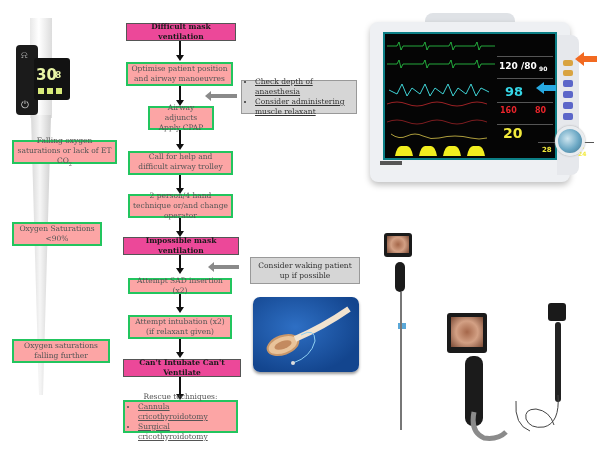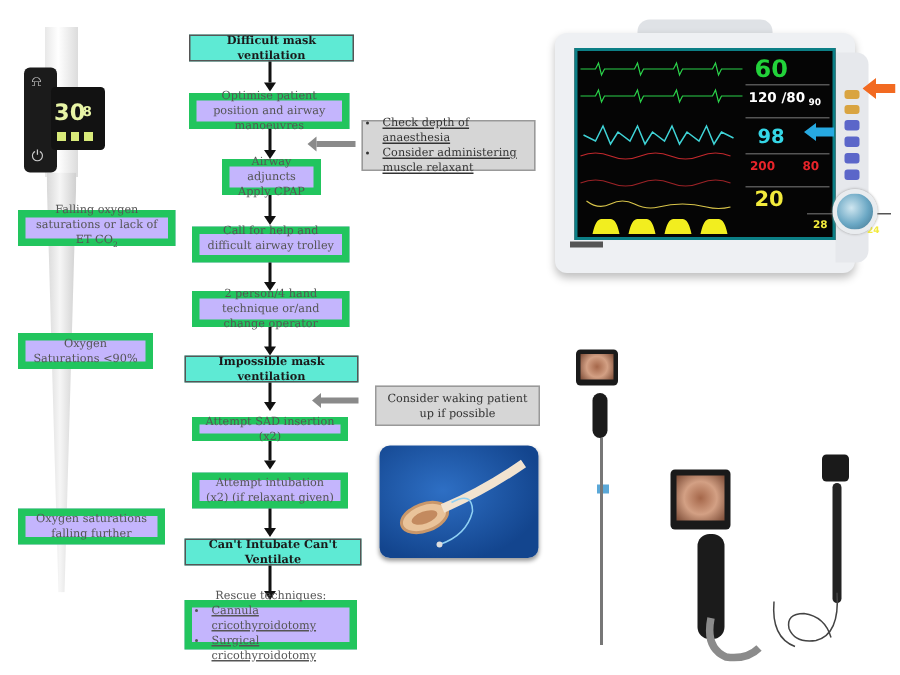--- a/index.html
+++ b/index.html
@@ -1,19 +1,19 @@
 <!DOCTYPE html>
 <html><head>
 <meta charset="utf-8">
 <style>
   html, body { margin: 0; padding: 0; }
   body { width: 600px; height: 450px; background: #ffffff; position: relative; overflow: hidden; font-family: "DejaVu Serif", serif; }
   .abs { position: absolute; }
-  .box { position: absolute; border: 5px solid #22c55e; background: #c4b5fd; color: #555; font-size: 7.5px; line-height: 10px; text-align: center; box-sizing: border-box; display: flex; flex-direction: column; justify-content: center; align-items: center; padding: 1px 3px; }
-  .dark { background: #5eead4; color: #1a1a1a; font-weight: bold; border: 1px solid #555; }
+  .box { position: absolute; border: 2px solid #22c55e; background: #fca5a5; color: #555; font-size: 7.5px; line-height: 10px; text-align: center; box-sizing: border-box; display: flex; flex-direction: column; justify-content: center; align-items: center; padding: 1px 3px; }
+  .dark { background: #ec4899; color: #1a1a1a; font-weight: bold; border: 1px solid #555; }
   .grey { background: #d6d6d6; color: #333; border: 1px solid #999; }
   .vline { position: absolute; width: 2px; background: #111; }
   .arrowhead { position: absolute; width: 0; height: 0; border-left: 4px solid transparent; border-right: 4px solid transparent; border-top: 6px solid #111; }
   .side-arrow { position: absolute; height: 4px; background: #8a8a8a; }
   .side-arrow::before { content: ""; position: absolute; left: -6px; top: -3px; border-top: 5px solid transparent; border-bottom: 5px solid transparent; border-right: 6px solid #8a8a8a; }
   ul.bul { margin: 0; padding: 0 0 0 10px; text-align: left; }
   ul.bul li { list-style: disc; text-decoration: underline; }
   sub { font-size: 5px; }
   
   .tube { position: absolute; left: 30px; width: 22px; top: 18px; height: 100px; background: linear-gradient(90deg,#e8e8e8,#ffffff 40%,#dcdcdc); }
@@ -151,32 +151,29 @@
 <div class="screen">
   <svg width="110" height="124" class="abs" style="left:0;top:0;">
     <path d="M2 12 h10 l2 -4 l2 8 l2 -4 h20 l2 -4 l2 8 l2 -4 h20 l2 -4 l2 8 l2 -4 h20 l2 -4 l2 8 l2 -4 h16" stroke="#2bd14a" stroke-width="0.8" fill="none"></path>
     <path d="M2 30 h10 l2 -4 l2 8 l2 -4 h20 l2 -4 l2 8 l2 -4 h20 l2 -4 l2 8 l2 -4 h20 l2 -4 l2 8 l2 -4 h16" stroke="#2bd14a" stroke-width="0.8" fill="none"></path>
     <path d="M4 56 l8 4 l5 -10 l5 12 l5 -8 l8 6 l5 -10 l5 12 l5 -8 l8 6 l5 -10 l5 12 l5 -8 l8 6 l5 -10 l5 12 l5 -8 l8 4" stroke="#3fd3d6" stroke-width="1" fill="none"></path>
     <path d="M2 70 q10 -4 20 0 t20 0 t20 0 t20 0 t20 0" stroke="#c0282c" stroke-width="0.8" fill="none"></path>
     <path d="M2 88 q10 -4 20 0 t20 0 t20 0 t20 0 t20 0" stroke="#9a2226" stroke-width="0.8" fill="none"></path>
     <path d="M6 100 q8 6 16 2 t16 0 t16 2 t16 -2 t16 2 t16 0" stroke="#d8c44a" stroke-width="0.8" fill="none"></path>
     <path d="M6 122 h4 q2 -10 6 -10 h6 q4 0 6 10 h6 q2 -10 6 -10 h6 q4 0 6 10 h6 q2 -10 6 -10 h6 q4 0 6 10 h6 q2 -10 6 -10 h6 q4 0 6 10 Z" fill="#f2ee1f"></path>
   </svg>
-  <div class="panel" style="left:112px;top:0;width:56px;height:22px;border-top:none;">
-    <span class="abs" style="left:6px;top:2px;font-size:16px;color:#22d23a;">60</span>
-  </div>
   <div class="panel" style="left:112px;top:22px;width:56px;height:22px;">
     <span class="abs" style="left:2px;top:4px;font-size:9px;color:#fff;">120 /80</span>
     <span class="abs" style="left:42px;top:8px;font-size:6px;color:#fff;">90</span>
   </div>
   <div class="panel" style="left:112px;top:44px;width:56px;height:24px;">
     <span class="abs" style="left:8px;top:5px;font-size:13px;color:#35d6e6;">98</span>
   </div>
   <div class="panel" style="left:112px;top:68px;width:56px;height:22px;">
-    <span class="abs" style="left:3px;top:3px;font-size:8px;color:#e8242a;">200</span>
+    <span class="abs" style="left:3px;top:3px;font-size:8px;color:#e8242a;">160</span>
     <span class="abs" style="left:38px;top:3px;font-size:8px;color:#e8242a;">80</span>
   </div>
   <div class="panel" style="left:112px;top:90px;width:56px;height:18px;">
     <span class="abs" style="left:6px;top:0;font-size:14px;color:#f2ea3c;">20</span>
   </div>
   <div class="panel" style="left:112px;top:108px;width:56px;height:16px;margin-left:41px;">
     <span class="abs" style="left:4px;top:3px;font-size:7px;color:#f2ea3c;">28</span>
     <span class="abs" style="left:42px;top:0;font-size:6px;color:#f2ea3c;">3</span>
     <span class="abs" style="left:40px;top:7px;font-size:6px;color:#f2ea3c;">24</span>
   </div>

